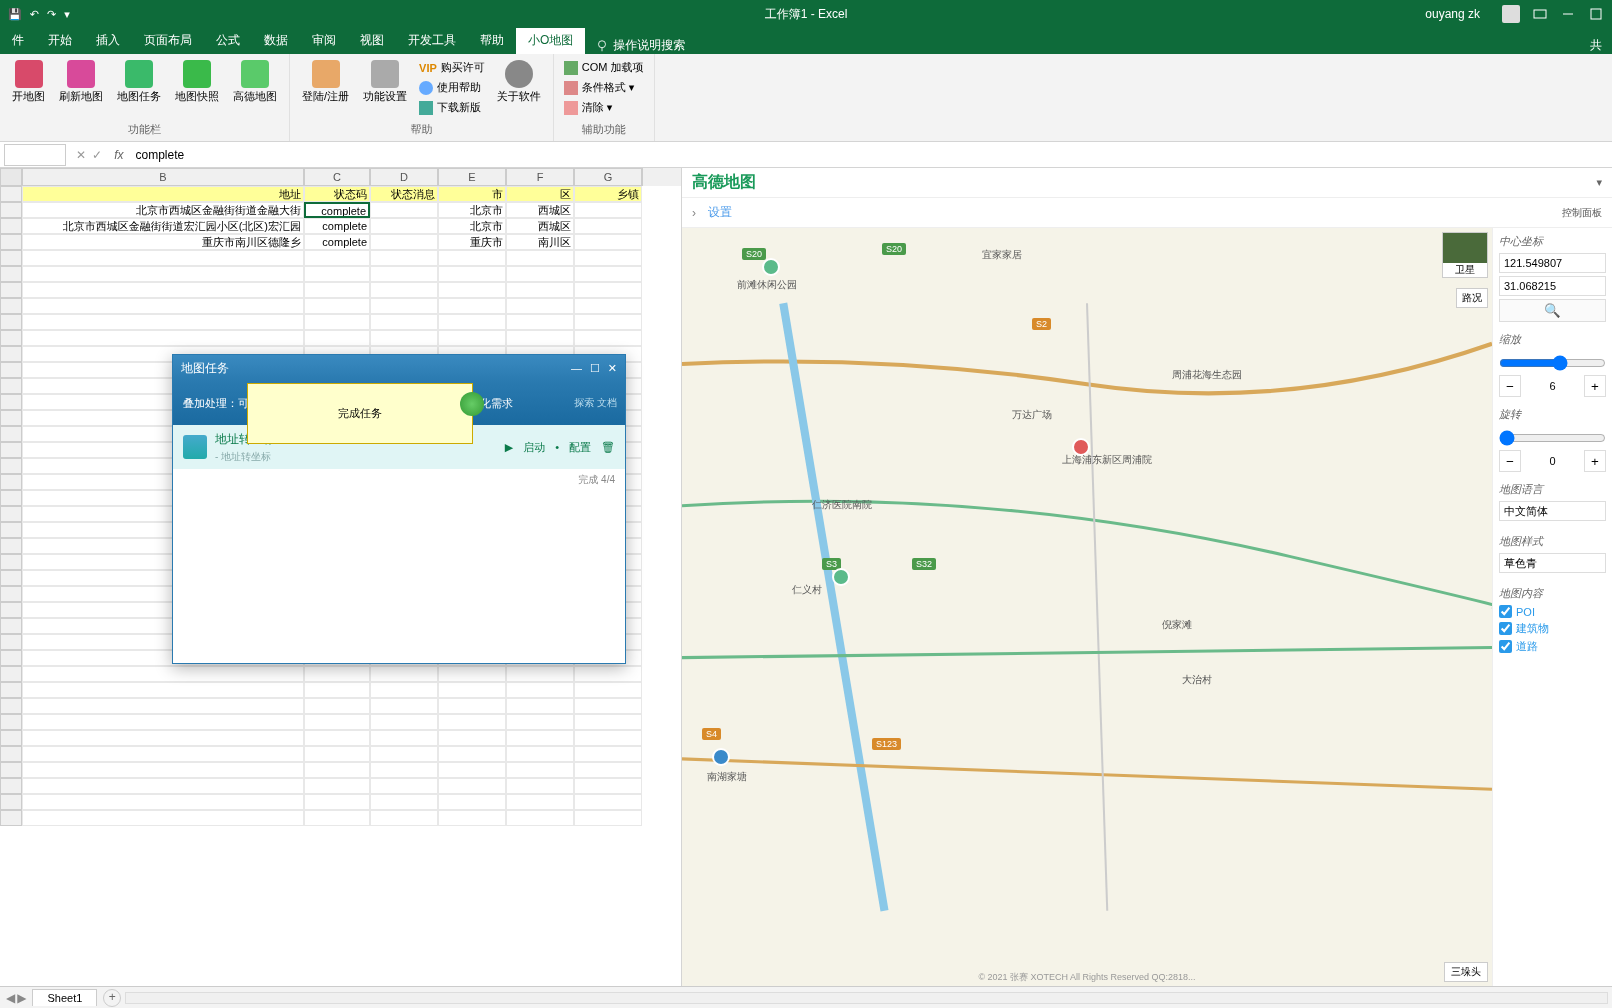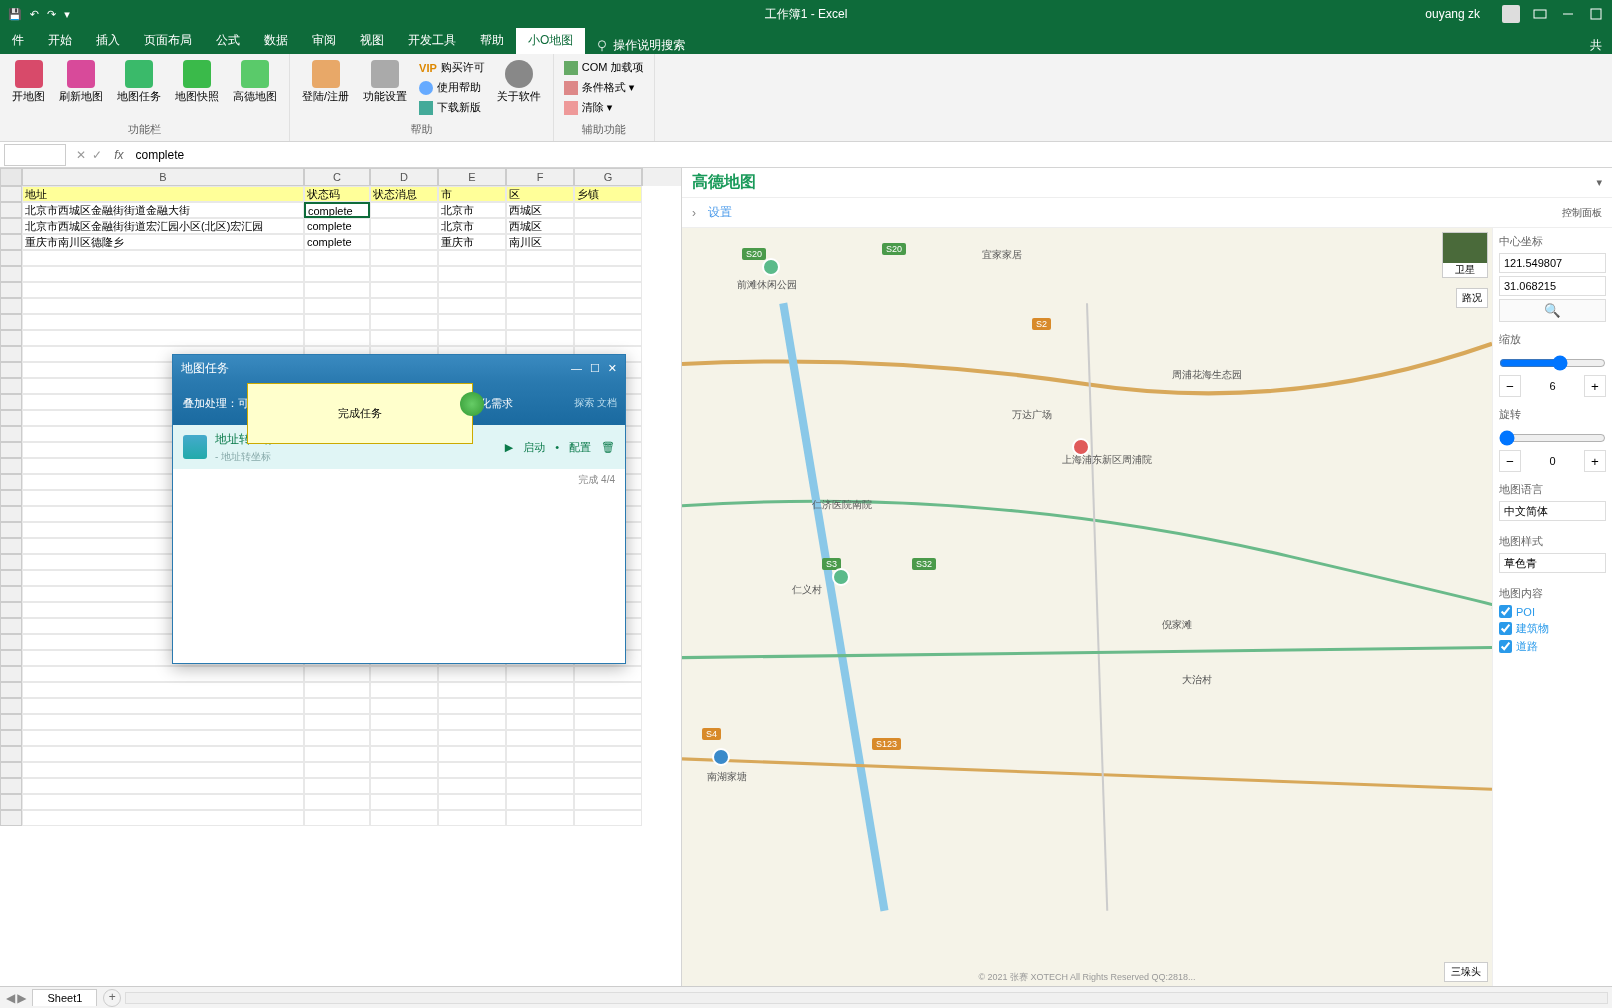--- a/index.html
+++ b/index.html
@@ -43,21 +43,21 @@
 .formula-input { flex: 1; border: none; outline: none; padding: 0 6px; font-size: 12px; }
 
 
 .main { display: flex; height: 818px; }
 .sheet-area { width: 682px; display: flex; flex-direction: column; border-right: 1px solid #d4d4d4; position: relative; }
 .col-headers { display: flex; height: 18px; background: #f0f0f0; }
 .col-header-corner { width: 22px; border: 1px solid #ccc; background: #e8e8e8; }
 .col-header { border: 1px solid #ccc; text-align: center; font-size: 11px; line-height: 16px; color: #555; }
 .col-B { width: 282px; } .col-C { width: 66px; } .col-D { width: 68px; } .col-E { width: 68px; } .col-F { width: 68px; } .col-G { width: 68px; }
 .grid-body { flex: 1; position: relative; overflow: hidden; }
-.row { display: flex; height: 16px; }
+.row { display: flex; height: 16px; text-align: right; }
 .row-header { width: 22px; border: 1px solid #ccc; background: #f0f0f0; font-size: 10px; text-align: center; line-height: 14px; color: #555; }
 .cell { border: 1px solid #e8e8e8; padding: 0 2px; font-size: 11px; overflow: hidden; white-space: nowrap; line-height: 14px; }
 .cell.hdr { background: #ffff99; font-weight: normal; }
 .cell.sel { border: 2px solid #0e6b3a; }
 .vscroll { width: 16px; background: #f0f0f0; border-left: 1px solid #ccc; }
 
 
 .dialog { position: absolute; left: 172px; top: 186px; width: 454px; height: 310px; background: #fff; border: 1px solid #2a7ab0; box-shadow: 0 4px 16px rgba(0,0,0,.3); }
 .dialog-title { height: 26px; background: linear-gradient(#3a8ac0, #2a7ab0); color: #fff; display: flex; align-items: center; padding: 0 8px; font-size: 12px; }
 .dialog-title-btns { margin-left: auto; display: flex; gap: 8px; }
@@ -99,21 +99,21 @@
 .map-poi.hospital { background: #e05a5a; }
 .map-poi.shop { background: #3a8aca; }
 .map-satellite { position: absolute; right: 4px; top: 4px; width: 46px; text-align: center; background: #fff; border: 1px solid #ccc; font-size: 10px; }
 .map-satellite-img { width: 44px; height: 30px; background: #4a6a3a; }
 .map-traffic { position: absolute; right: 4px; top: 60px; width: 32px; text-align: center; background: #fff; border: 1px solid #ccc; font-size: 10px; padding: 2px; }
 .map-corner { position: absolute; right: 4px; bottom: 4px; background: #fff; border: 1px solid #ccc; padding: 2px 6px; font-size: 10px; }
 .map-copyright { position: absolute; bottom: 2px; left: 50%; transform: translateX(-50%); font-size: 9px; color: #999; }
 
 .ctrl-panel { width: 120px; padding: 6px; font-size: 11px; border-left: 1px solid #eee; overflow: hidden; }
 .ctrl-section { margin-bottom: 10px; }
-.ctrl-label { color: #666; margin-bottom: 4px; }
+.ctrl-label { color: #666; margin-bottom: 4px; font-style: italic; }
 .ctrl-input { width: 100%; border: 1px solid #ddd; padding: 3px 4px; font-size: 11px; margin-bottom: 3px; }
 .ctrl-search-btn { width: 100%; border: 1px solid #ddd; background: #fafafa; padding: 3px; cursor: pointer; }
 .ctrl-slider { width: 100%; margin: 4px 0; }
 .ctrl-stepper { display: flex; align-items: center; justify-content: space-between; }
 .ctrl-stepper button { width: 22px; height: 22px; border: 1px solid #ddd; background: #fff; cursor: pointer; }
 .ctrl-stepper span { flex: 1; text-align: center; }
 .ctrl-check { display: flex; align-items: center; gap: 4px; margin: 3px 0; }
 .ctrl-check input { accent-color: #2a9aea; }
 .ctrl-check span { color: #2a9aea; }
 

